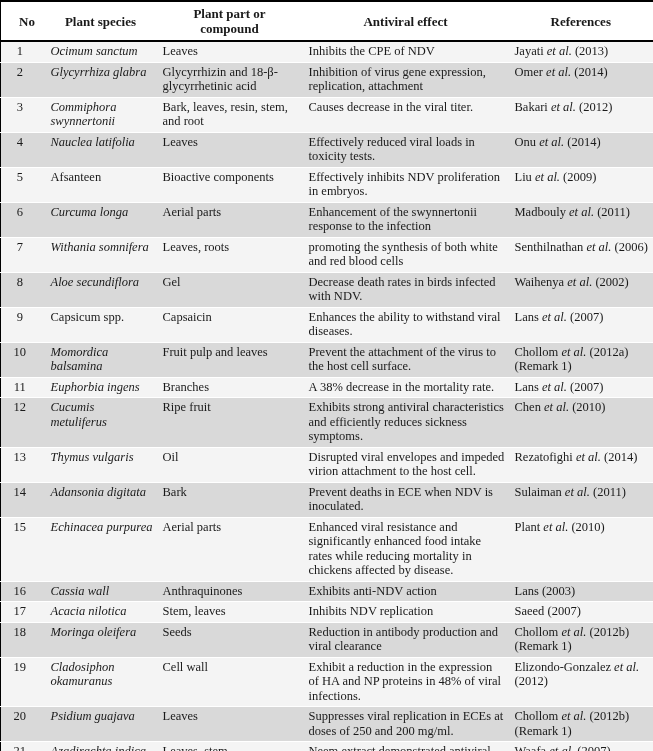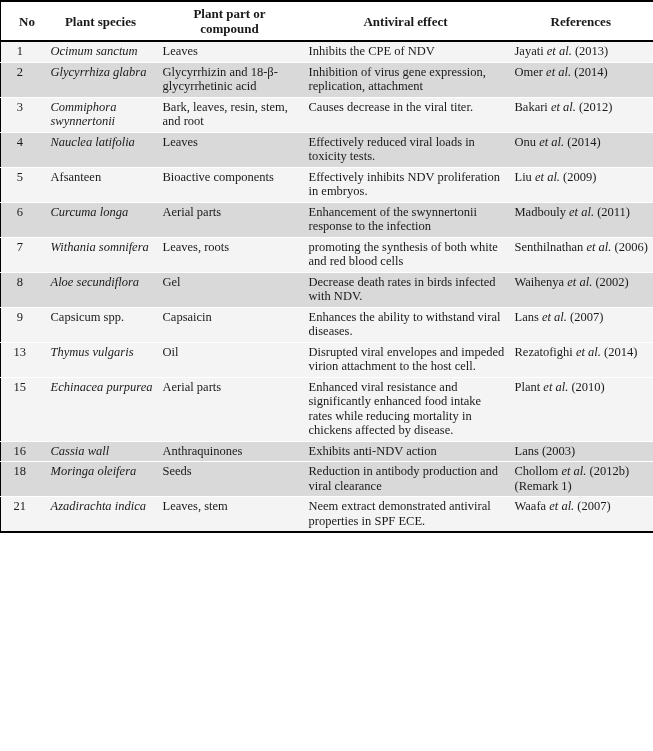--- a/index.html
+++ b/index.html
@@ -119,49 +119,98 @@
           <td>Decrease death rates in birds infected with NDV.</td>
           <td><span>Waihenya </span><i>et al.</i><span> (2002)</span></td>
         </tr>
         <tr class="light">
           <td class="cell-no">9</td>
           <td><span>Capsicum spp.</span></td>
           <td>Capsaicin</td>
           <td>Enhances the ability to withstand viral diseases.</td>
           <td><span>Lans </span><i>et al.</i><span> (2007)</span></td>
         </tr>
+        <tr class="dark">
+          <td class="cell-no">10</td>
+          <td><i>Momordica balsamina</i></td>
+          <td>Fruit pulp and leaves</td>
+          <td>Prevent the attachment of the virus to the host cell surface.</td>
+          <td><span>Chollom </span><i>et al.</i><span> (2012a) (Remark 1)</span></td>
+        </tr>
+        <tr class="light">
+          <td class="cell-no">11</td>
+          <td><i>Euphorbia ingens</i></td>
+          <td>Branches</td>
+          <td>A 38% decrease in the mortality rate.</td>
+          <td><span>Lans </span><i>et al.</i><span> (2007)</span></td>
+        </tr>
+        <tr class="dark">
+          <td class="cell-no">12</td>
+          <td><i>Cucumis metuliferus</i></td>
+          <td>Ripe fruit</td>
+          <td>Exhibits strong antiviral characteristics and efficiently reduces sickness symptoms.</td>
+          <td><span>Chen </span><i>et al.</i><span> (2010)</span></td>
+        </tr>
         <tr class="light">
           <td class="cell-no">13</td>
           <td><i>Thymus vulgaris</i></td>
           <td>Oil</td>
           <td>Disrupted viral envelopes and impeded virion attachment to the host cell.</td>
           <td><span>Rezatofighi </span><i>et al.</i><span> (2014)</span></td>
         </tr>
+        <tr class="dark">
+          <td class="cell-no">14</td>
+          <td><i>Adansonia digitata</i></td>
+          <td>Bark</td>
+          <td>Prevent deaths in ECE when NDV is inoculated.</td>
+          <td><span>Sulaiman </span><i>et al.</i><span> (2011)</span></td>
+        </tr>
         <tr class="light">
           <td class="cell-no">15</td>
           <td><i>Echinacea purpurea</i></td>
           <td>Aerial parts</td>
           <td>Enhanced viral resistance and significantly enhanced food intake rates while reducing mortality in chickens affected by disease.</td>
           <td><span>Plant </span><i>et al.</i><span> (2010)</span></td>
         </tr>
         <tr class="dark">
           <td class="cell-no">16</td>
           <td><i>Cassia wall</i></td>
           <td>Anthraquinones</td>
           <td>Exhibits anti-NDV action</td>
           <td><span>Lans (2003)</span></td>
         </tr>
+        <tr class="light">
+          <td class="cell-no">17</td>
+          <td><i>Acacia nilotica</i></td>
+          <td>Stem, leaves</td>
+          <td>Inhibits NDV replication</td>
+          <td><span>Saeed (2007)</span></td>
+        </tr>
         <tr class="dark">
           <td class="cell-no">18</td>
           <td><i>Moringa oleifera</i></td>
           <td>Seeds</td>
           <td>Reduction in antibody production and viral clearance</td>
           <td><span>Chollom </span><i>et al.</i><span> (2012b) (Remark 1)</span></td>
         </tr>
         <tr class="light">
+          <td class="cell-no">19</td>
+          <td><i>Cladosiphon okamuranus</i></td>
+          <td>Cell wall</td>
+          <td>Exhibit a reduction in the expression of HA and NP proteins in 48% of viral infections.</td>
+          <td><span>Elizondo-Gonzalez </span><i>et al.</i><span> (2012)</span></td>
+        </tr>
+        <tr class="dark">
+          <td class="cell-no">20</td>
+          <td><i>Psidium guajava</i></td>
+          <td>Leaves</td>
+          <td>Suppresses viral replication in ECEs at doses of 250 and 200 mg/ml.</td>
+          <td><span>Chollom </span><i>et al.</i><span> (2012b) (Remark 1)</span></td>
+        </tr>
+        <tr class="light">
           <td class="cell-no">21</td>
           <td><i>Azadirachta indica</i></td>
           <td>Leaves, stem</td>
           <td>Neem extract demonstrated antiviral properties in SPF ECE.</td>
           <td><span>Waafa </span><i>et al.</i><span> (2007)</span></td>
         </tr>
       </tbody>
   </table>
 </div>
 

